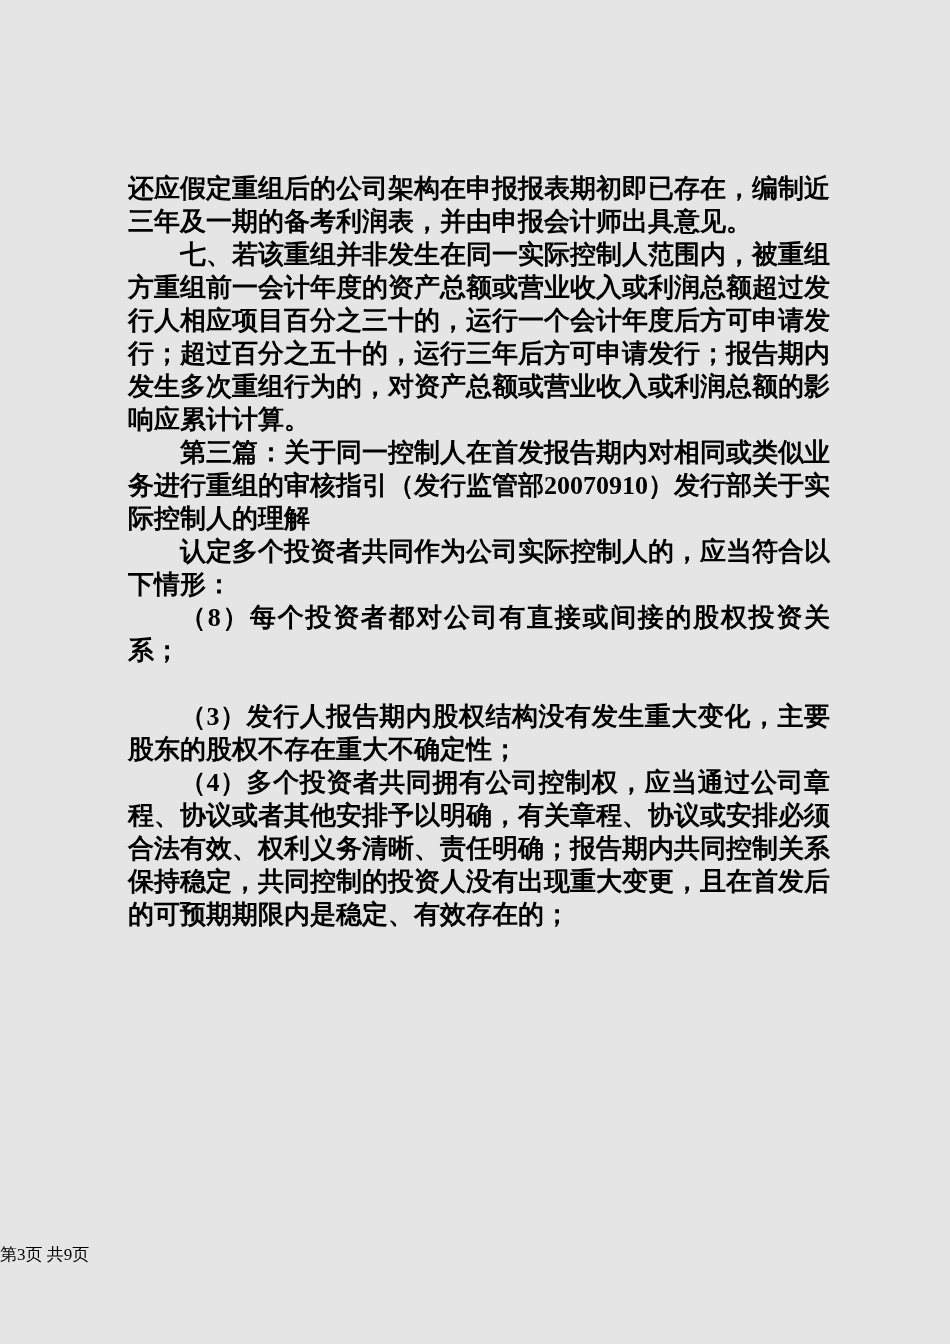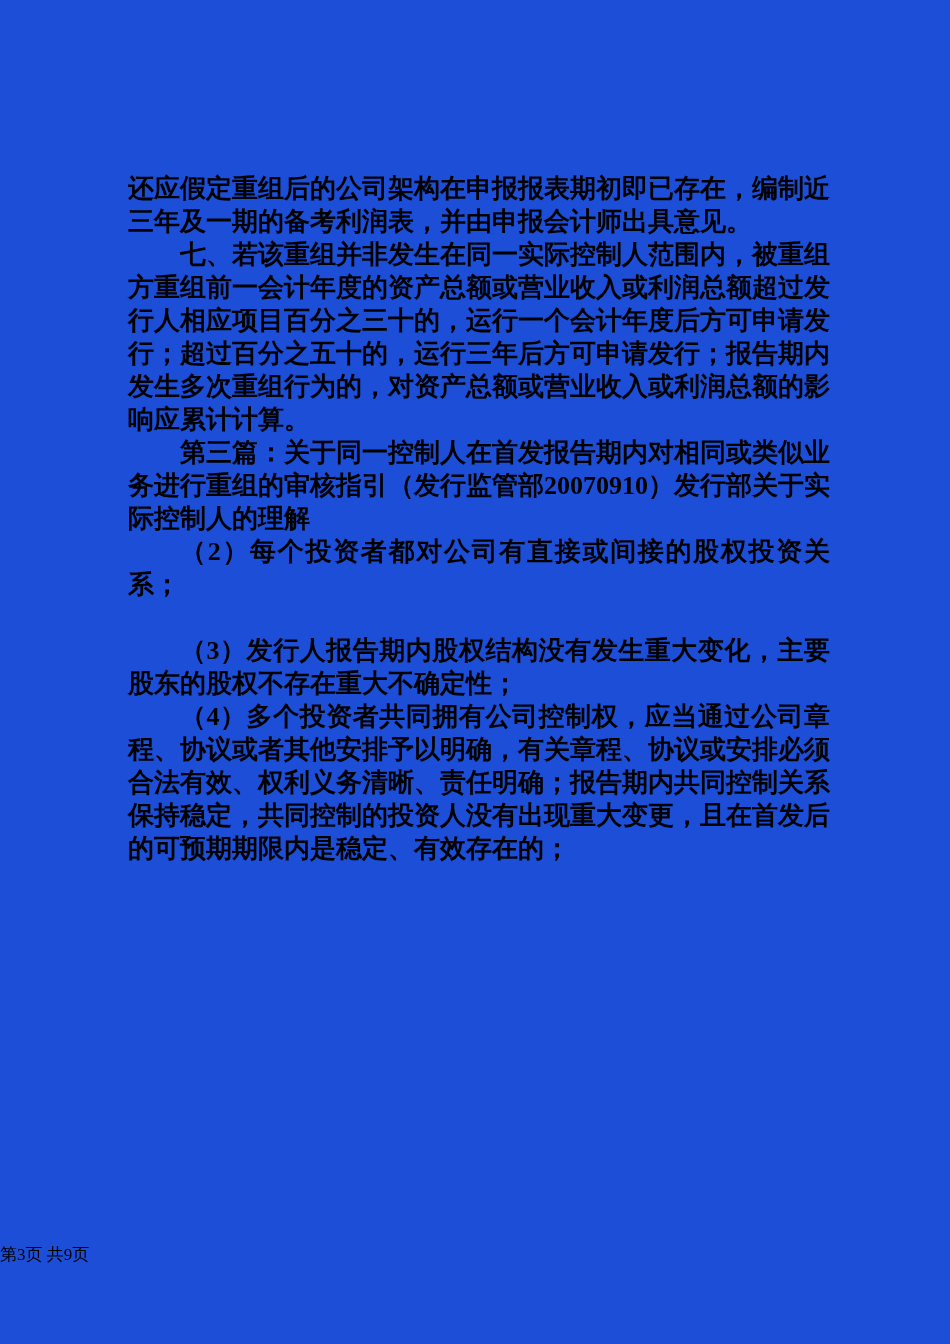--- a/index.html
+++ b/index.html
@@ -4,21 +4,21 @@
 <style>
   html, body {
     margin: 0;
     padding: 0;
     background: #ffffff;
   }
   .page {
     position: relative;
     width: 950px;
     height: 1344px;
-    background: #1d4ed8;
+    background: #e5e5e5;
     overflow: hidden;
     font-family: "Liberation Serif", "DejaVu Serif", serif;
   }
   .doc-body {
     position: absolute;
     top: 172px;
     left: 128px;
     width: 702px;
     color: #000000;
     font-size: 26px;
@@ -52,19 +52,20 @@
 </style>
 </head>
 <body>
 
 <div class="page">
   <div class="doc-body">
 
   <p class="para">还应假定重组后的公司架构在申报报表期初即已存在，编制近三年及一期的备考利润表，并由申报会计师出具意见。</p>
       <p class="para indent">七、若该重组并非发生在同一实际控制人范围内，被重组方重组前一会计年度的资产总额或营业收入或利润总额超过发行人相应项目百分之三十的，运行一个会计年度后方可申请发行；超过百分之五十的，运行三年后方可申请发行；报告期内发生多次重组行为的，对资产总额或营业收入或利润总额的影响应累计计算。</p>
       <p class="para indent">第三篇：关于同一控制人在首发报告期内对相同或类似业务进行重组的审核指引（发行监管部20070910）发行部关于实际控制人的理解</p>
-      <p class="para indent">（2）每个投资者都对公司有直接或间接的股权投资关系；</p>
+      <p class="para indent">认定多个投资者共同作为公司实际控制人的，应当符合以下情形：</p>
+      <p class="para indent">（8）每个投资者都对公司有直接或间接的股权投资关系；</p>
       <p class="para indent blank"></p>
       <p class="para indent">（3）发行人报告期内股权结构没有发生重大变化，主要股东的股权不存在重大不确定性；</p>
       <p class="para indent">（4）多个投资者共同拥有公司控制权，应当通过公司章程、协议或者其他安排予以明确，有关章程、协议或安排必须合法有效、权利义务清晰、责任明确；报告期内共同控制关系保持稳定，共同控制的投资人没有出现重大变更，且在首发后的可预期期限内是稳定、有效存在的；</p>
     </div>
   <div class="page-footer">第3页 共9页</div>
 </div>
 
 </body></html>

